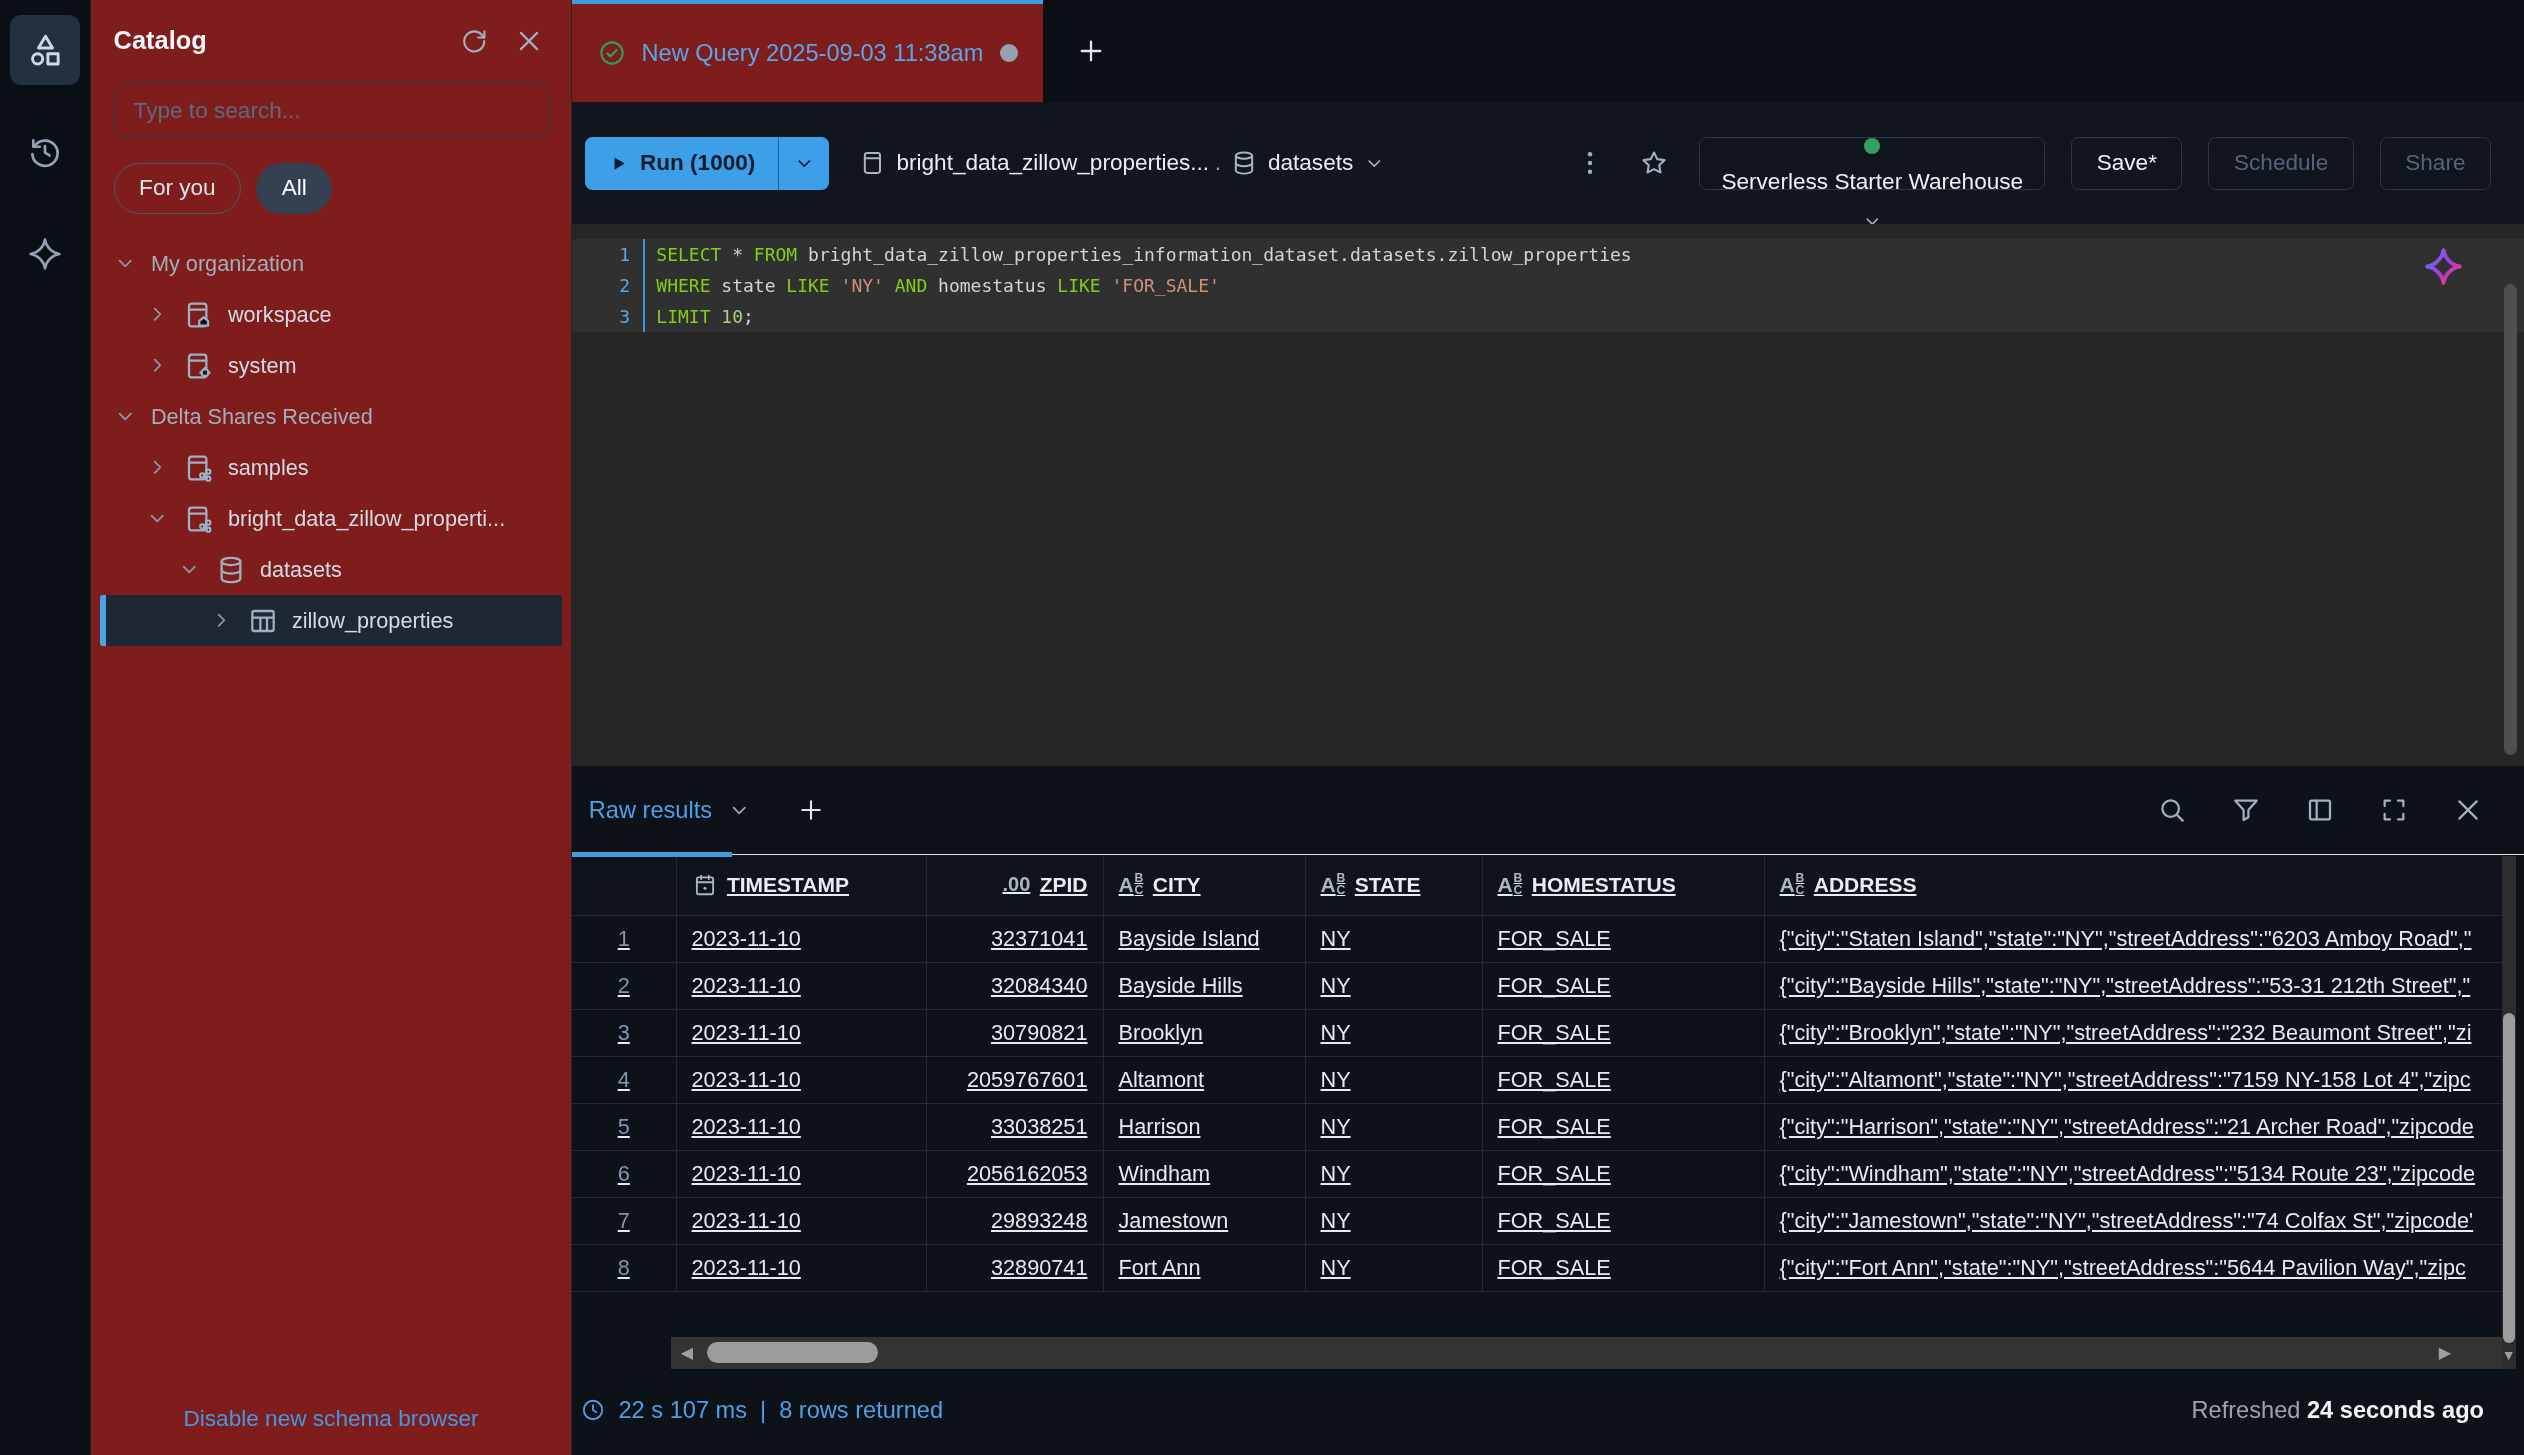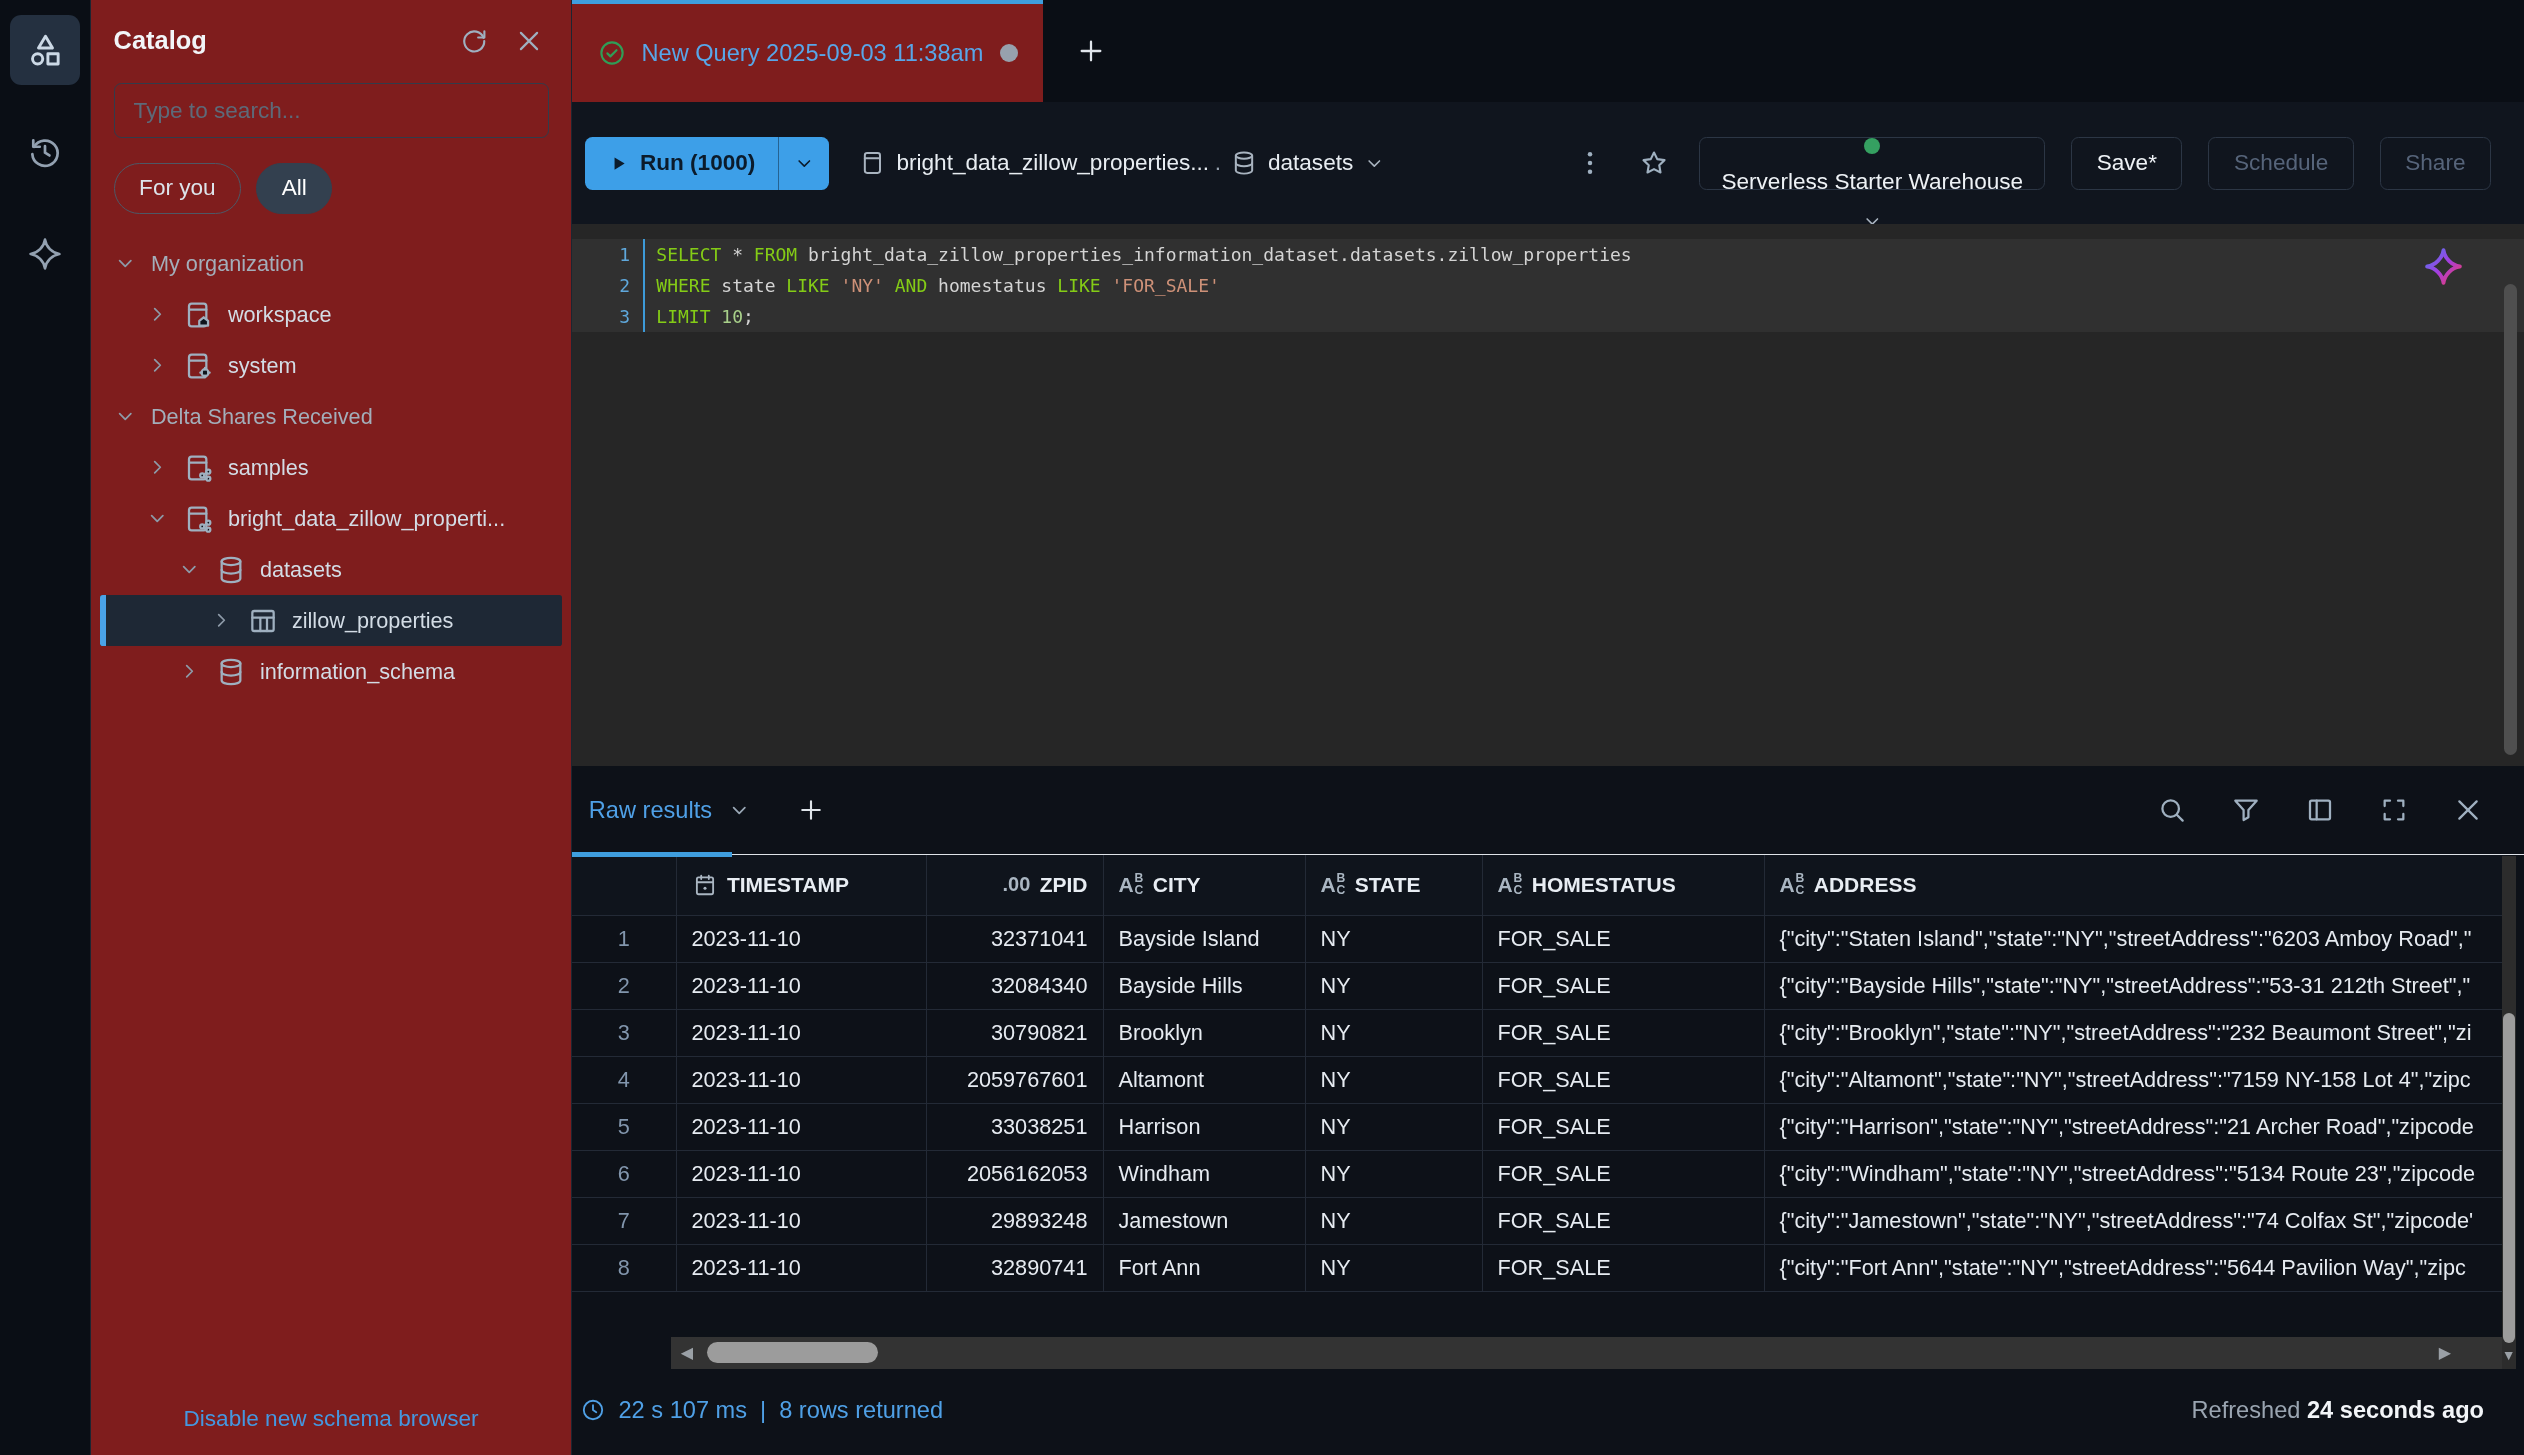--- a/index.html
+++ b/index.html
@@ -80,21 +80,21 @@
   .results{flex:1;background:#0d1118;display:flex;flex-direction:column;position:relative;min-height:0;}
   .res-tabs{height:89px;flex:none;display:flex;align-items:center;padding:0 38px 0 3.8px;border-bottom:1.9px solid #dfe3e8;position:relative;}
   .res-active-bar{position:absolute;bottom:-2.8px;left:0;width:160px;height:4.7px;background:#3f9ede;}
   .res-tab{display:flex;align-items:center;gap:15px;color:#4fa0e6;font-size:23.6px;padding:0 13px;cursor:pointer;}
   .res-tab .caret{width:24.5px;height:24.5px;color:#9aa8b6;}
   .res-plus{width:40px;height:40px;color:#dfe5ea;margin-left:26px;display:flex;align-items:center;justify-content:center;cursor:pointer;}
   .res-plus .ic{width:30px;height:30px;}
   .res-icons{margin-left:auto;display:flex;gap:36px;color:#99a8b7;}
   .res-icons .icon-btn .ic{width:32px;height:32px;}
 
-  .table-wrap{flex:none;}
+  .table-wrap{flex:none;text-decoration:underline;}
   table{width:calc(100% - 19px);border-collapse:collapse;table-layout:fixed;font-size:21.7px;}
   th,td{border-right:0.9px solid #232a36;border-bottom:0.9px solid #232a36;white-space:nowrap;overflow:hidden;padding:0 15px;text-align:left;font-weight:normal;}
   thead th{height:60px;background:#0f141c;font-weight:bold;font-size:21px;color:#e8edf3;}
   tbody td{height:47px;color:#e6ebf1;}
   th:nth-child(1),td:nth-child(1){width:104px;text-align:center;color:#8296ad;}
   th:nth-child(2),td:nth-child(2){width:250px;}
   th:nth-child(3),td:nth-child(3){width:177px;text-align:right;}
   th:nth-child(4),td:nth-child(4){width:202px;}
   th:nth-child(5),td:nth-child(5){width:177px;}
   th:nth-child(6),td:nth-child(6){width:282px;}
@@ -285,35 +285,20 @@
               <path d="M9.5 6.5L15 12l-5.5 5.5"></path>
             </svg>
           </span>
           <span class="ic ti">
             <svg viewBox="0 0 24 24" fill="none" stroke="currentColor" stroke-width="1.7" stroke-linecap="round" stroke-linejoin="round">
               <rect x="4" y="4.5" width="16" height="15" rx="1.4"></rect>
               <path d="M4 9.5h16M10 9.5v10M15 9.5v10"></path>
             </svg>
           </span>
           <span class="tree-label">zillow_properties</span>
-        </div>
-        <div class="tree-row" style="padding-left: 77px;">
-          <span class="ic chev">
-            <svg viewBox="0 0 24 24" fill="none" stroke="currentColor" stroke-width="1.7" stroke-linecap="round" stroke-linejoin="round">
-              <path d="M9.5 6.5L15 12l-5.5 5.5"></path>
-            </svg>
-          </span>
-          <span class="ic ti">
-            <svg viewBox="0 0 24 24" fill="none" stroke="currentColor" stroke-width="1.7" stroke-linecap="round" stroke-linejoin="round">
-              <ellipse cx="12" cy="5.6" rx="7" ry="2.7"></ellipse>
-              <path d="M5 5.6v6.4c0 1.5 3.1 2.7 7 2.7s7-1.2 7-2.7V5.6"></path>
-              <path d="M5 12v6.4c0 1.5 3.1 2.7 7 2.7s7-1.2 7-2.7V12"></path>
-            </svg>
-          </span>
-          <span class="tree-label">information_schema</span>
         </div>
       </div>
     <div class="side-foot">
       <button class="side-link">Disable new schema browser</button>
     </div>
   </aside>
 
   <section class="main">
 
     <div class="tabstrip">

